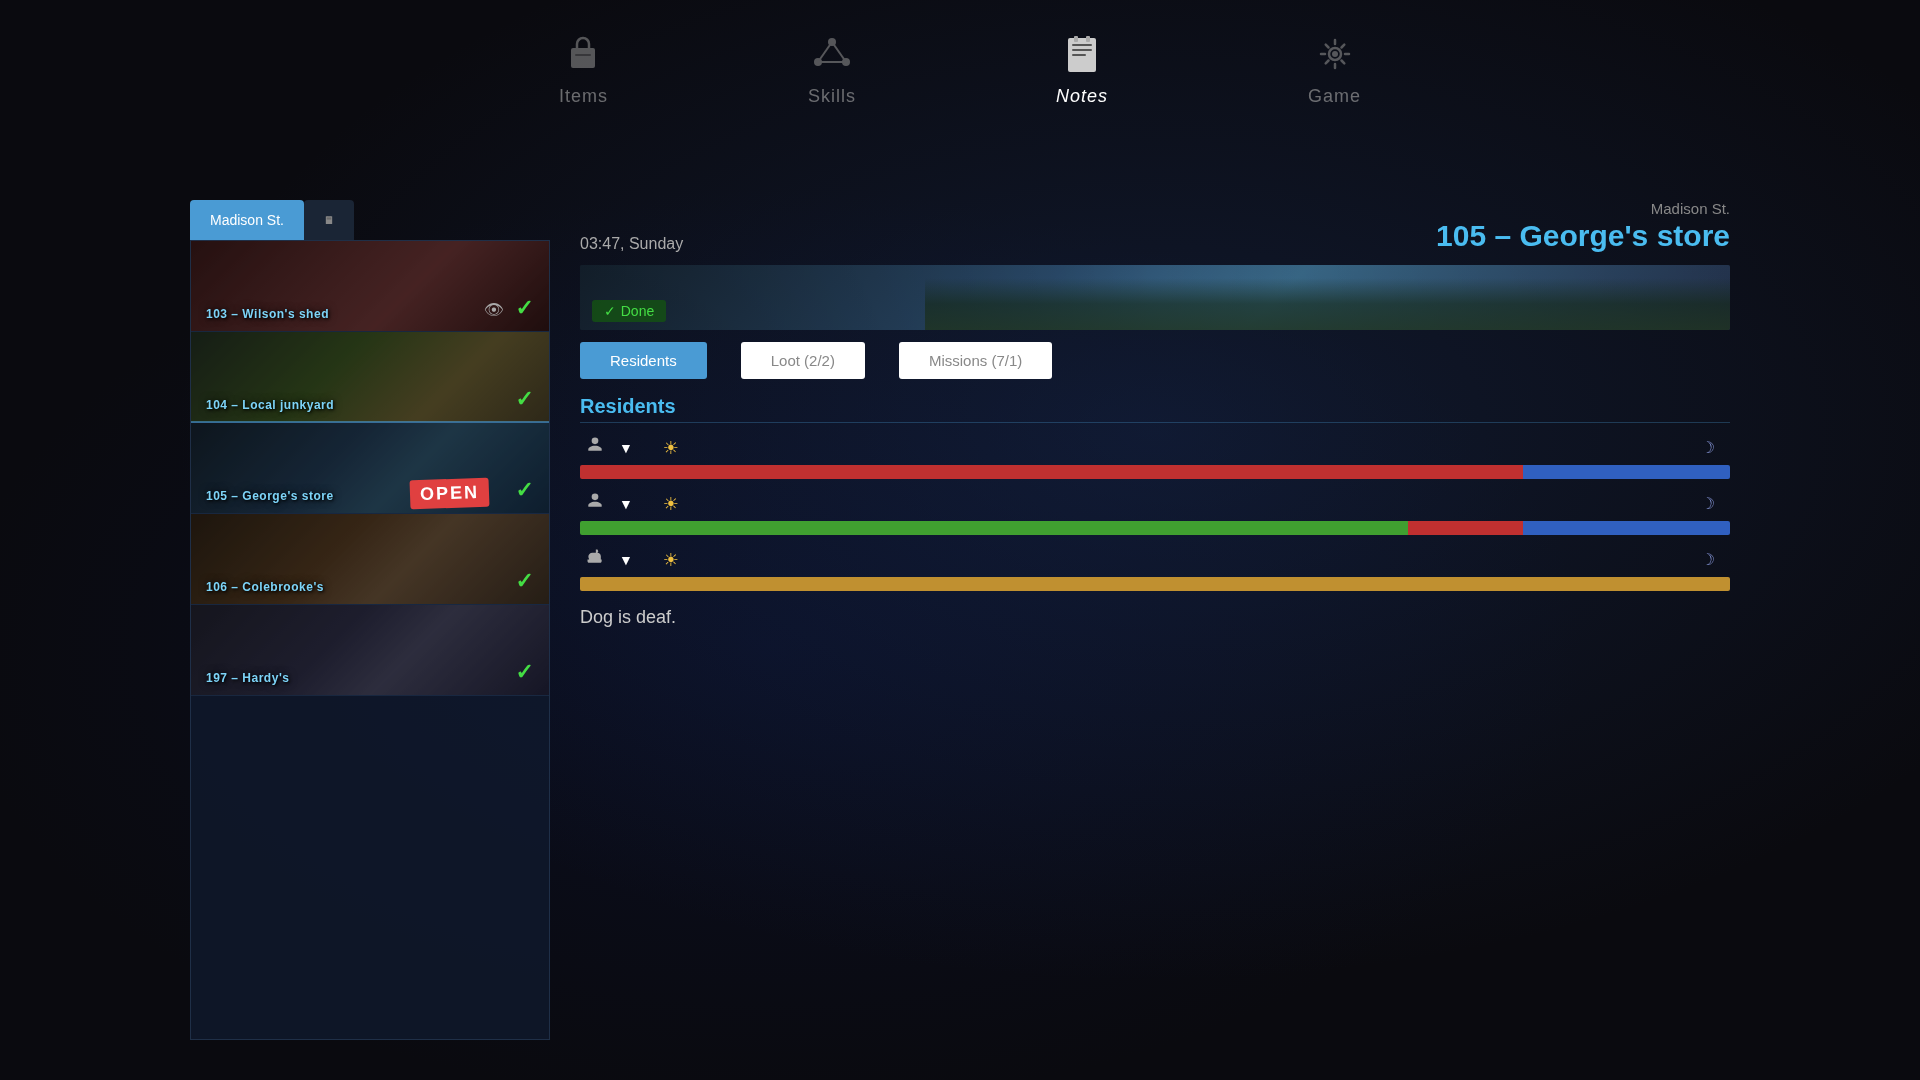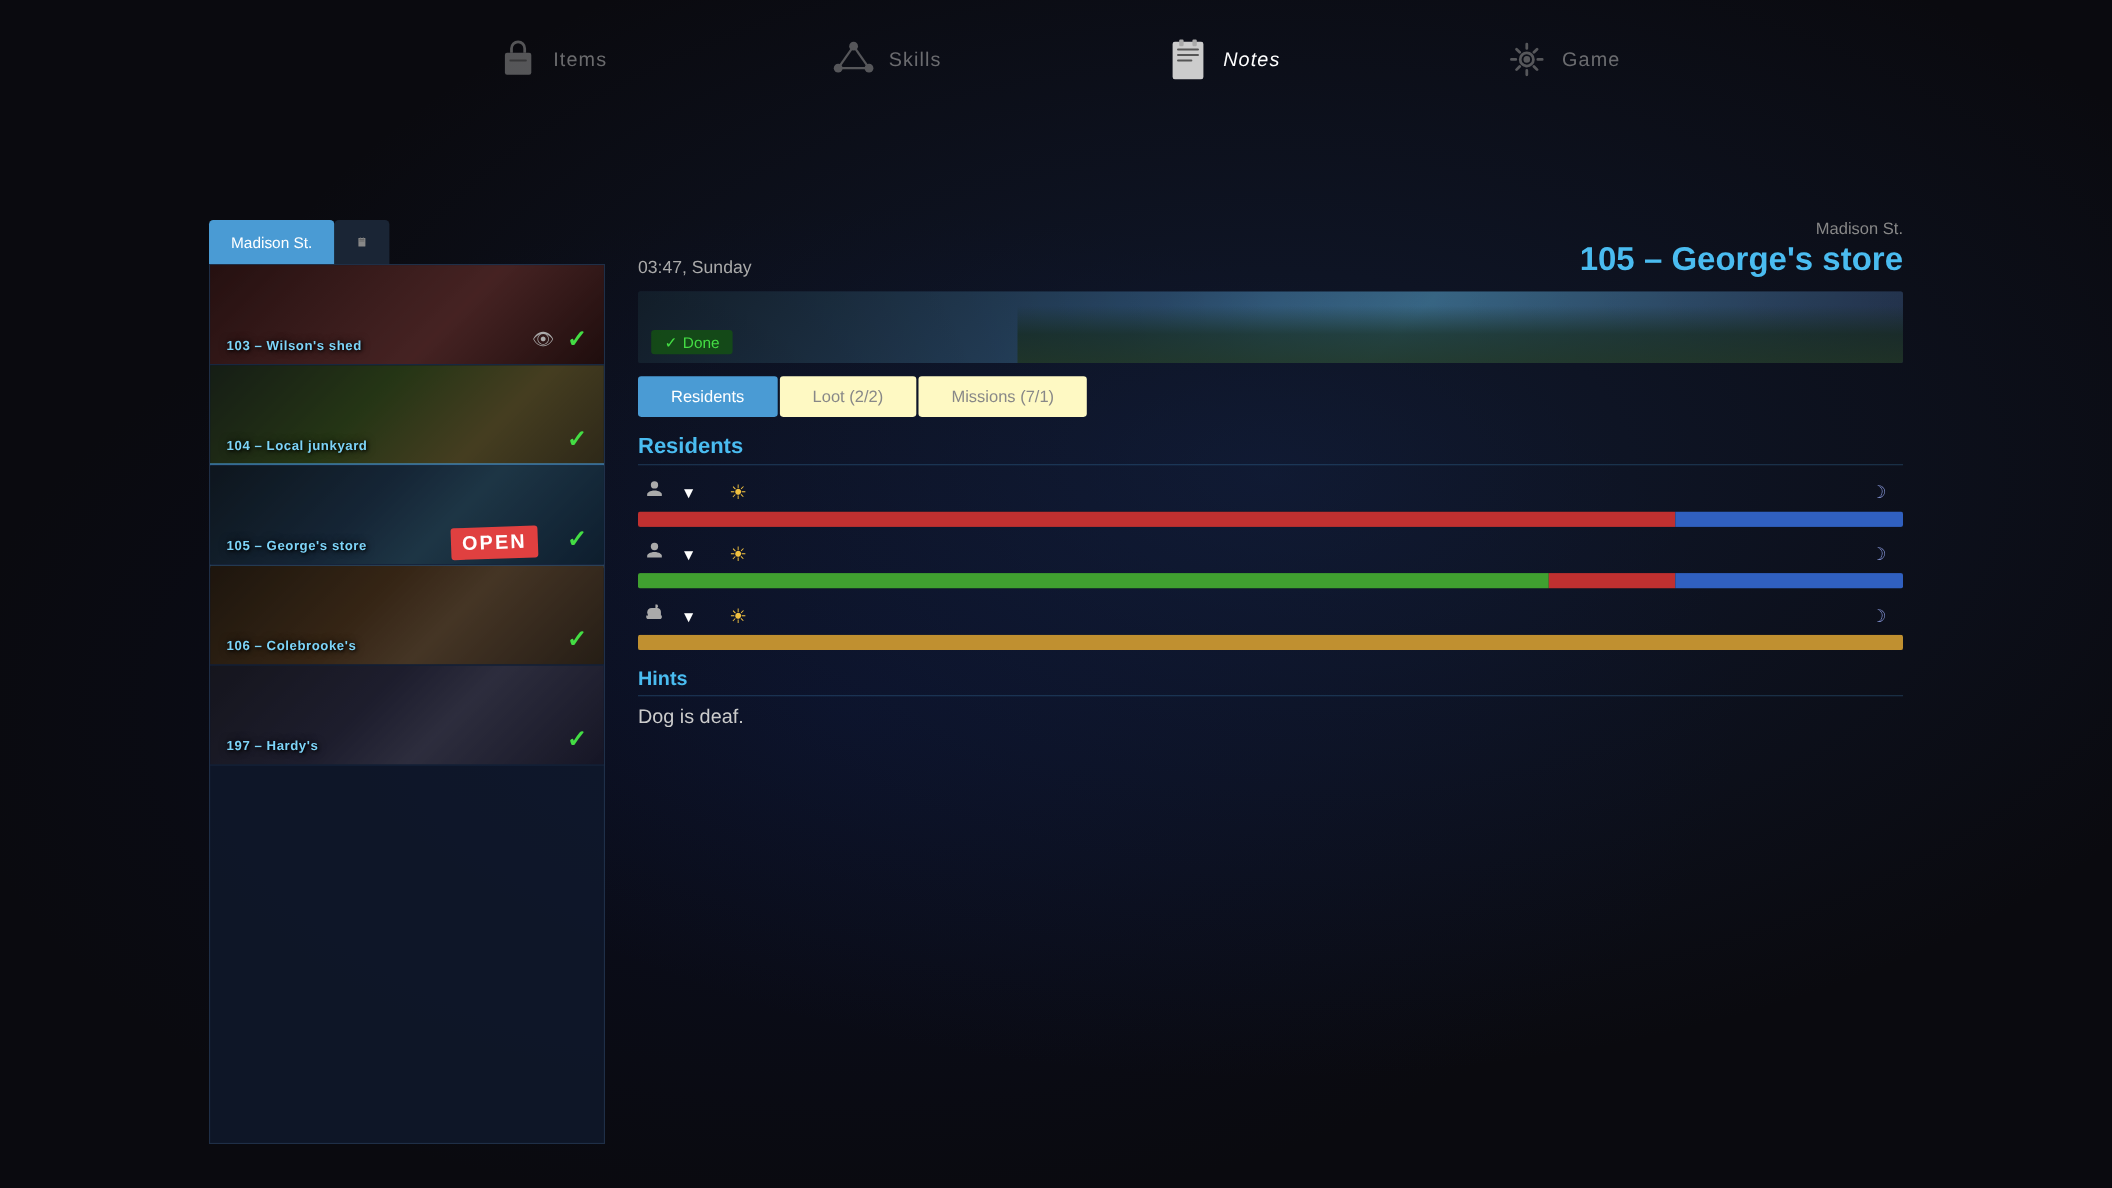--- a/index.html
+++ b/index.html
@@ -27,20 +27,21 @@
       justify-content: center;
       align-items: center;
       gap: 200px;
       padding-top: 30px;
       position: relative;
       z-index: 10;
     }
 
     .nav-item {
       display: flex;
+      flex-direction: column;
       align-items: center;
       gap: 8px;
       cursor: pointer;
       opacity: 0.6;
     }
 
     .nav-item.active {
       opacity: 1;
     }
 
@@ -286,22 +287,23 @@
       font-size: 15px;
       border-radius: 3px;
     }
 
     .content-tab.active {
       background: #4a9bd4;
       color: #fff;
     }
 
     .content-tab.inactive {
-      background: #fef9c3;
+      background: #ffffff;
       color: #888;
+      margin-left: 32px;
     }
 
     
     .residents-section {
       flex: 1;
       overflow-y: auto;
     }
 
     .section-title {
       color: #4abcf0;
@@ -644,19 +646,18 @@
           <span class="resident-moon">☽</span>
         </div>
         <div class="activity-bar-container">
           <div class="bar-3">
             <div class="bar-3-gold"></div>
           </div>
         </div>
       </div>
 
       <div class="hints-section">
-        <div class="hints-title">Hints</div>
         <p class="hint-text">Dog is deaf.</p>
       </div>
     </div>
   </div>
 
 </div>
 
 </body></html>

